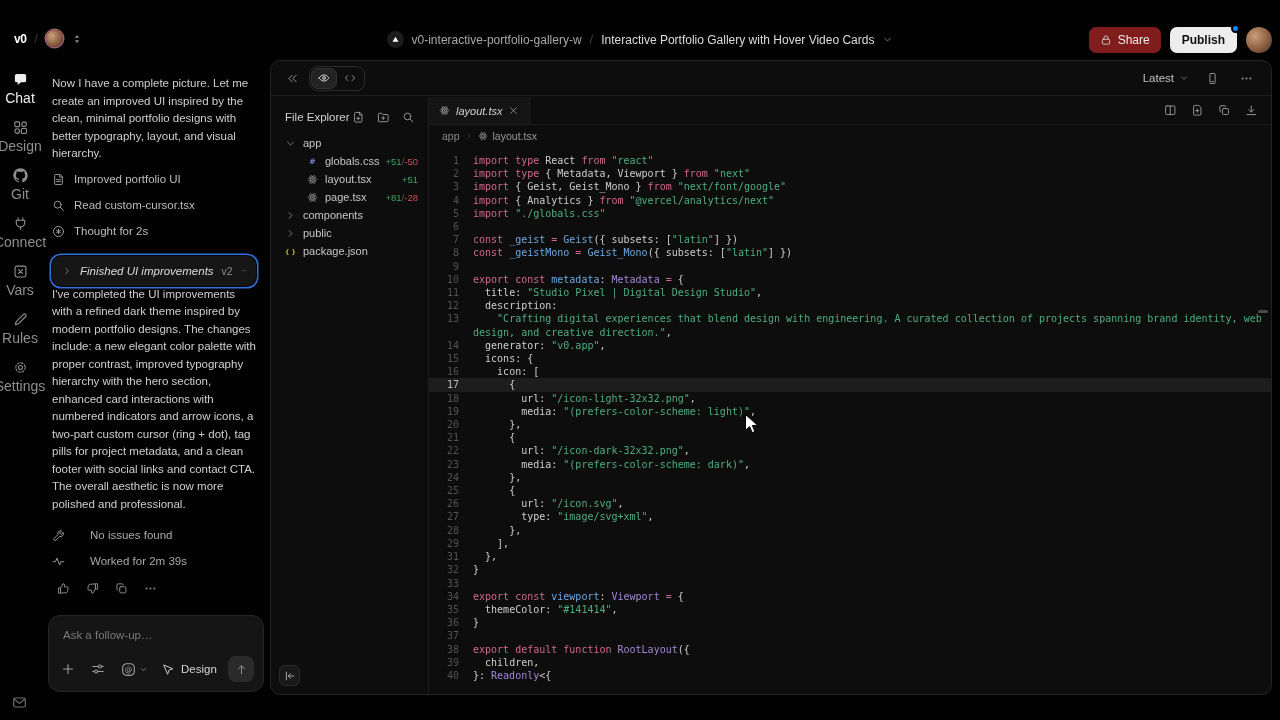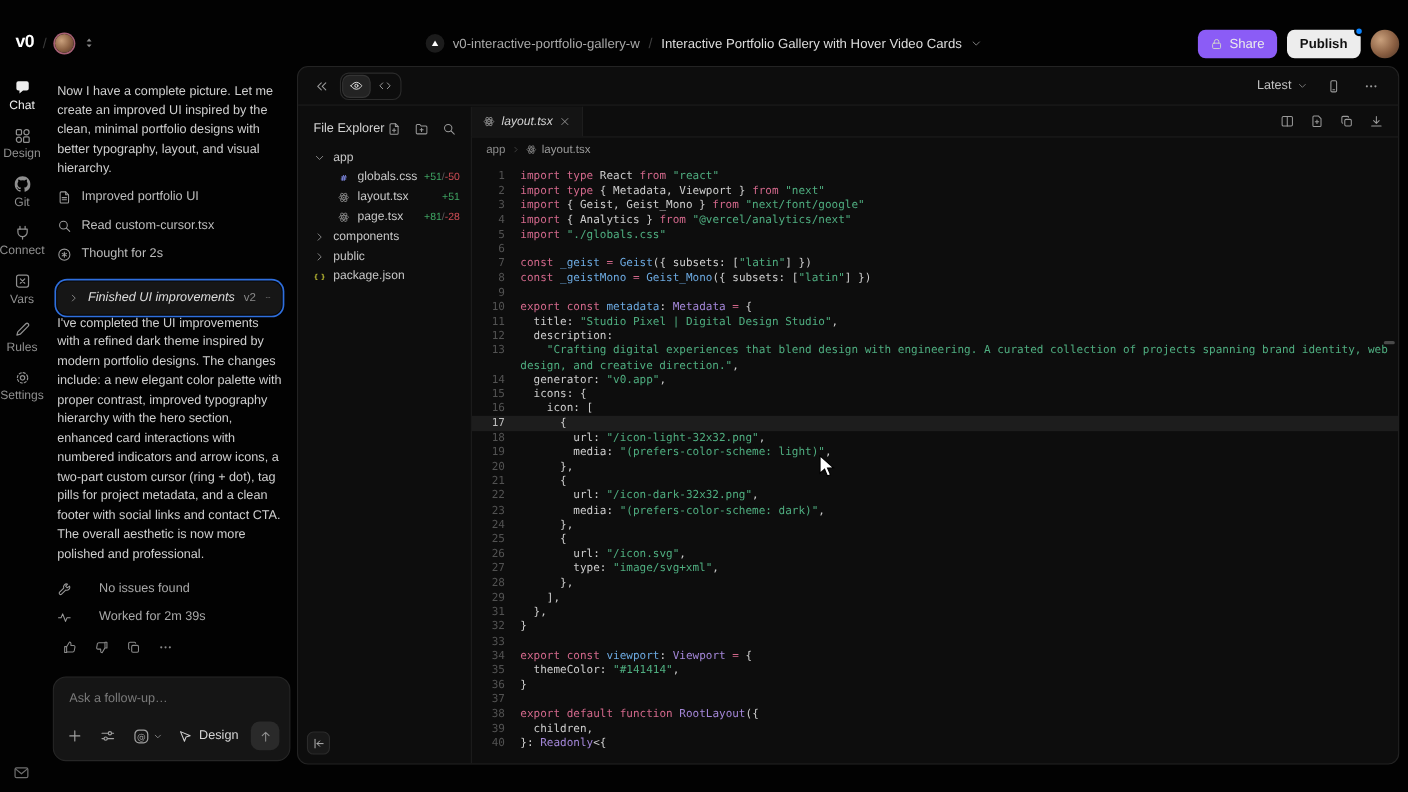--- a/index.html
+++ b/index.html
@@ -5,52 +5,52 @@
   * { box-sizing: border-box; margin: 0; padding: 0; }
   html,body { width:1280px; height:720px; overflow:hidden; background:#020202;
     font-family:"Liberation Sans", sans-serif; color:#d6d6d6; }
   .app { position:relative; width:1280px; height:720px; }
   .icon { display:inline-flex; align-items:center; justify-content:center; }
   .icon svg { width:100%; height:100%; display:block; }
 
   
   .topbar { position:absolute; top:0; left:0; right:0; height:60px; }
   .tb-left { position:absolute; left:14px; top:30px; display:flex; align-items:center; gap:8px; }
-  .logo { font-weight:800; font-size:16px; color:#fff; letter-spacing:-0.5px; }
+  .logo { font-weight:800; font-size:12px; color:#fff; letter-spacing:-0.5px; }
   .tb-slash { color:#3a3a3a; font-size:13px; }
   .avatar { border-radius:50%; background:radial-gradient(circle at 35% 35%, #c9a07c 0%, #8a5f42 55%, #4a3326 100%); }
   .avatar.small { width:17px; height:17px; box-shadow:0 0 0 1.5px #a65f74; }
   .avatar.big { width:26px; height:26px; }
   .tb-updown { width:12px; height:12px; color:#8a8a8a; }
   .tb-center { position:absolute; left:0; right:0; top:31px; display:flex; justify-content:center;
     align-items:center; gap:8px; pointer-events:none; }
   .tb-center > * { pointer-events:auto; }
   .crumb-circle { width:17px; height:17px; border-radius:50%; background:#1c1c1c; display:flex;
     align-items:center; justify-content:center; }
   .crumb-circle .icon { width:9px; height:9px; }
   .crumb-project { font-size:12px; color:#a8a8a8; }
   .crumb-sep { color:#3f3f3f; font-size:13px; }
   .crumb-title { font-size:12px; color:#dcdcdc; }
   .crumb-chev { width:11px; height:11px; color:#8a8a8a; }
   .tb-right { position:absolute; right:8px; top:27px; display:flex; align-items:center; gap:9px; }
-  .btn-share { display:flex; align-items:center; gap:6px; height:26px; padding:0 11px; background:#8b5cf6;
+  .btn-share { display:flex; align-items:center; gap:6px; height:26px; padding:0 11px; background:#7f1d1d;
     border:none; border-radius:7px; color:#ececec; font-size:12px; cursor:pointer; }
   .btn-share .icon { width:12px; height:12px; color:#cfcfcf; }
   .btn-publish { position:relative; height:26px; padding:0 12px; background:#ededed; color:#111;
     border:none; border-radius:7px; font-size:12px; font-weight:600; cursor:pointer; }
   .pub-dot { position:absolute; top:-3px; right:-3px; width:9px; height:9px; border-radius:50%;
     background:#0b84ff; border:2px solid #020202; }
 
   
   .rail { position:absolute; left:0; top:60px; bottom:0; width:40px; padding-top:12px;
     display:flex; flex-direction:column; align-items:center; }
   .rail-item { width:40px; display:flex; flex-direction:column; align-items:center; gap:3px;
     margin-bottom:14px; cursor:pointer; color:#8f8f8f; }
   .rail-item .icon { width:15px; height:15px; }
-  .rail-label { font-size:11px; color:#8f8f8f; }
+  .rail-label { font-size:14px; color:#8f8f8f; }
   .rail-item.active, .rail-item.active .rail-label { color:#ededed; }
   .rail-mail { position:absolute; bottom:10px; left:12px; width:15px; height:15px; color:#6f6f6f; cursor:pointer; }
 
   
   .chat { position:absolute; left:40px; top:60px; bottom:0; width:230px; padding:15px 14px 0 12px; }
   .chat p { font-size:11.5px; line-height:17.5px; color:#cfcfcf; }
   .steps { margin-top:10px; }
   .step { display:flex; align-items:flex-start; gap:9px; height:26px; cursor:pointer; }
   .step .icon { width:13px; height:13px; color:#9a9a9a; flex:none; }
   .step-label { font-size:11.5px; color:#bdbdbd; white-space:nowrap; }

